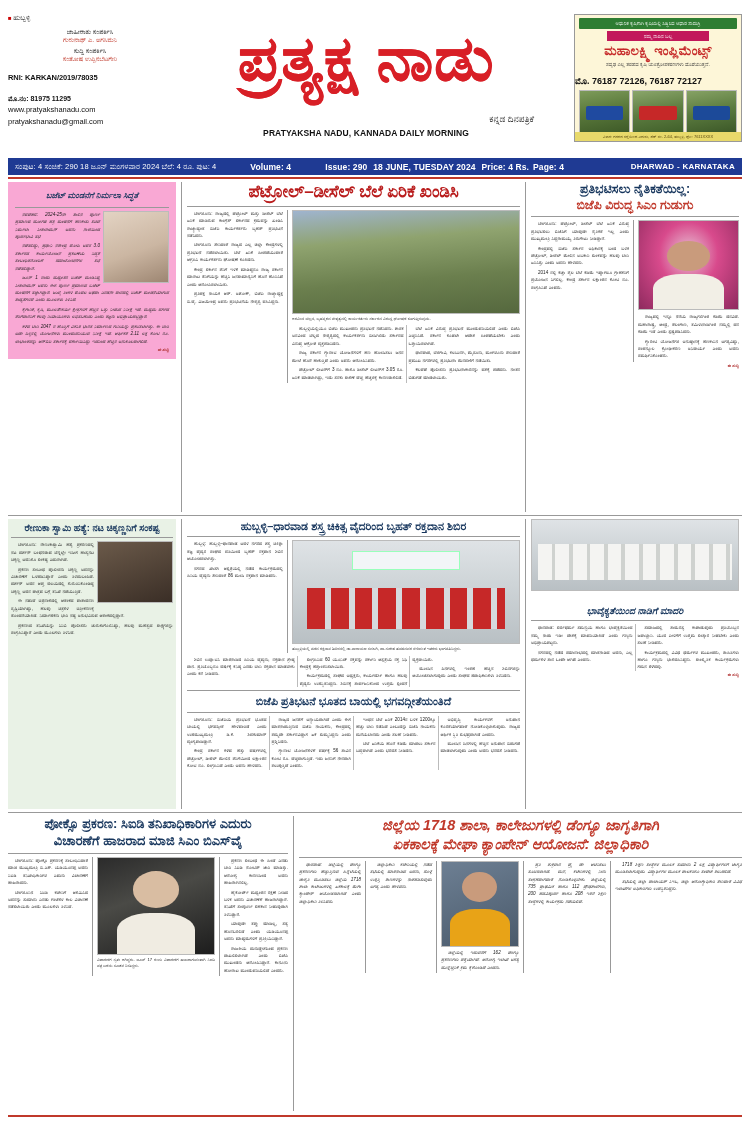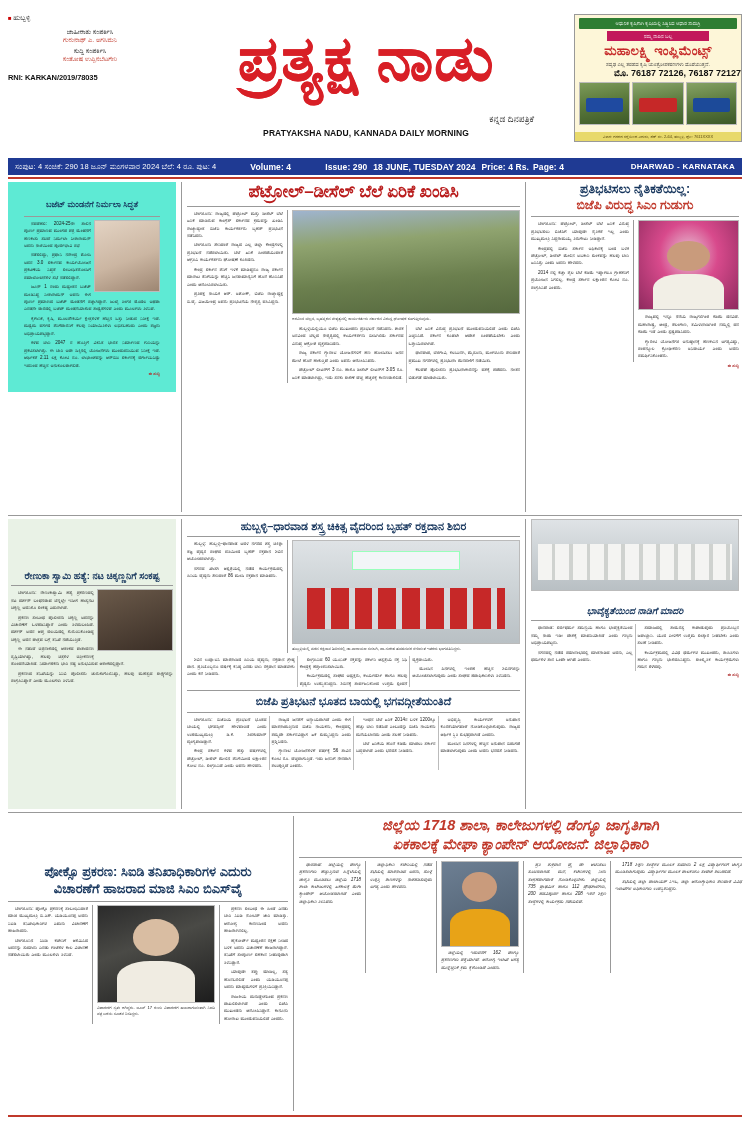--- a/index.html
+++ b/index.html
@@ -36,21 +36,21 @@
 
   .mh-ad {
     width: 168px; height: 128px; margin-top: 8px;
     border: 1px solid #999; background: #fdf6d8;
     position: relative; overflow: hidden;
   }
   .ad-band { background: #2e7d32; color: #fff; font-size: 5px; text-align: center; padding: 2px 1px; margin: 3px 4px 2px 4px; border-radius: 1px;}
   .ad-ribbon { background: #c2185b; color: #fff; font-size: 5px; text-align: center; width: 62%; margin: 0 auto 2px auto; padding: 1.5px; }
   .ad-title { color: #c62828; font-weight: bold; font-size: 13px; text-align: center; letter-spacing: 0.2px; }
   .ad-desc { color: #333; font-size: 5.2px; text-align: center; margin-top: 2px; }
-  .ad-phone { color: #111; font-weight: bold; font-size: 9px; text-align: right; margin-top: 0; }
+  .ad-phone { color: #111; font-weight: bold; font-size: 9px; text-align: left; margin-top: 8px; }
   .ad-imgs { display: flex; gap: 2px; padding: 3px 4px 2px 4px; height: 48px; }
   .ad-img { flex: 1; border: 0.5px solid #bbb; position: relative; overflow: hidden; }
   .ad-img.i1 { background: linear-gradient(170deg,#7d9b5a 0%,#5b7a3c 45%,#3e5a28 100%); }
   .ad-img.i2 { background: linear-gradient(170deg,#8aa66a 0%,#5d7c40 50%,#40602a 100%); }
   .ad-img.i3 { background: linear-gradient(170deg,#86a264 0%,#5a7a3e 50%,#3c5828 100%); }
   .ad-img .mach { position: absolute; left: 12%; right: 12%; top: 36%; height: 34%; border-radius: 2px; }
   .ad-img.i1 .mach { background: #1f4aa0; }
   .ad-img.i2 .mach { background: #c62828; }
   .ad-img.i3 .mach { background: #1c4a99; }
   .ad-foot { background: #e8d96a; color: #5b4a10; font-size: 4px; text-align: center; padding: 2px 2px; position: absolute; bottom: 0; left: 0; right: 0;}
@@ -95,52 +95,57 @@
     text-align: center; letter-spacing: -0.2px;
   }
   .mainhead .l1 { color: #b91c1c; display:block;}
   .mainhead .l2 { color: #c0392b; display:block;}
   .subhead {
     font-size: 12.5px; font-weight: bold; line-height: 1.25;
     text-align: center; color: #17365d;
   }
   .subhead .r { color: #c0392b; display: block;}
 
-  .colbox { background: #5eead4; padding: 16px; }
+  .colbox { background: #f9a8d4; padding: 7px; font-style: italic; }
   .colbox-g { background: #e9f2e6; padding: 3px; }
 
   .multicol2 { column-count: 2; column-gap: 5px; column-rule: 0.5px solid #bbb; }
   .multicol3 { column-count: 3; column-gap: 5px; column-rule: 0.5px solid #bbb; }
   .multicol4 { column-count: 4; column-gap: 5px; column-rule: 0.5px solid #bbb; }
 
   .bighead-red {
     font-size: 15px; font-weight: bold; color: #c0392b; text-align: center;
     line-height: 1.3;
   }
   .midhead-blue { font-size: 11px; font-weight: bold; color: #17365d; text-align:center; line-height:1.3;}
-  .smallhead-blue { font-size: 9.4px; font-weight: bold; color: #17365d; text-align:center; line-height:1.3;margin-top:48px;}
+  .smallhead-blue { font-size: 9.4px; font-weight: bold; color: #17365d; text-align:center; line-height:1.3;}
 </style>
 </head>
 <body>
 
 <div class="page">
 
   <div class="masthead">
 
     <div class="mh-left">
       <div class="bullet">■ <span>ಹುಬ್ಬಳ್ಳಿ</span></div>
       <div class="mh-adv">
         <div class="k">ಜಾಹೀರಾತು ಸಂಪರ್ಕಿಸಿ</div>
         <div class="r">ಗುರುನಾಥ್ ಎ. ಅಗಸಿಮನಿ</div>
       </div>
       <div class="mh-adv">
         <div class="k">ಸುದ್ದಿ ಸಂಪರ್ಕಿಸಿ</div>
         <div class="r">ಸಂತೋಷ ಉಪ್ಪಿನಬೆಟಗೇರಿ</div>
       </div>
       <div class="mh-rni">RNI: KARKAN/2019/78035</div>
+      <div class="mh-contact">
+        <div class="ph">ಮೊ.ನಂ: 81975 11295</div>
+        <div>www.pratyakshanadu.com</div>
+        <div>pratyakshanadu@gmail.com</div>
+      </div>
     </div>
 
     <div class="mh-center">
       <div class="logo">ಪ್ರತ್ಯಕ್ಷ ನಾಡು</div>
       <div class="logo-sub-k">ಕನ್ನಡ ದಿನಪತ್ರಿಕೆ</div>
       <div class="logo-sub-e">PRATYAKSHA NADU, KANNADA DAILY MORNING</div>
     </div>
 
     <div class="mh-ad">
       <div class="ad-band">ಆಧುನಿಕ ಕೃಷಿಗಾಗಿ ಕೃಷಿಯಲ್ಲಿ ಸಿದ್ಧಿಸಿದ ಆಧಾರ ಸಾಮಗ್ರಿ</div>

